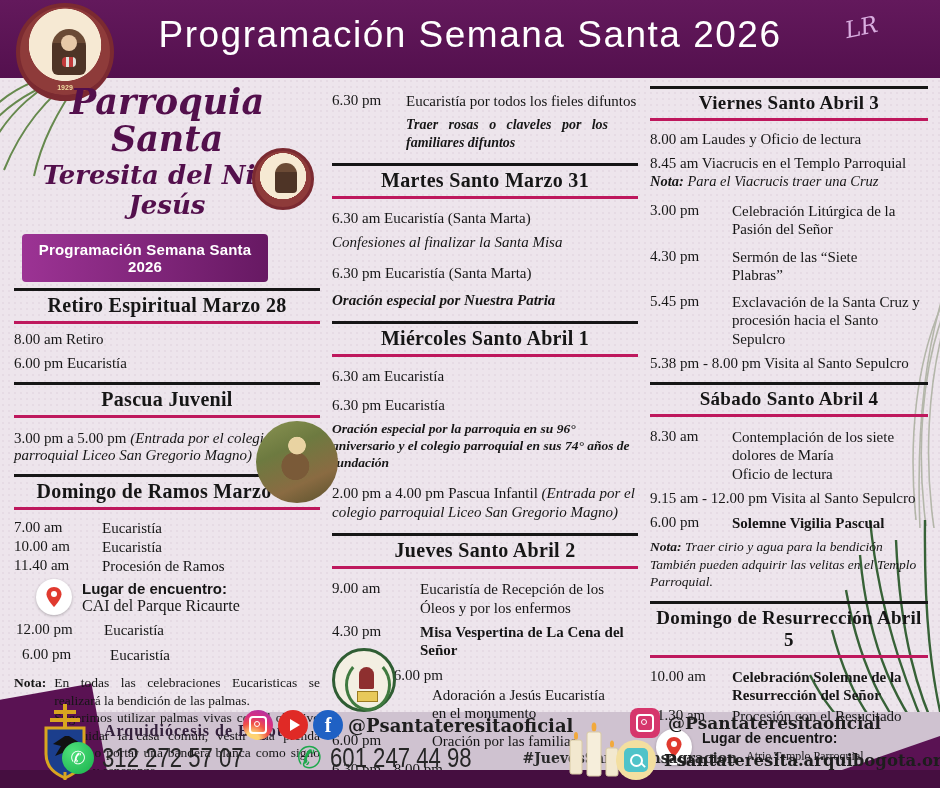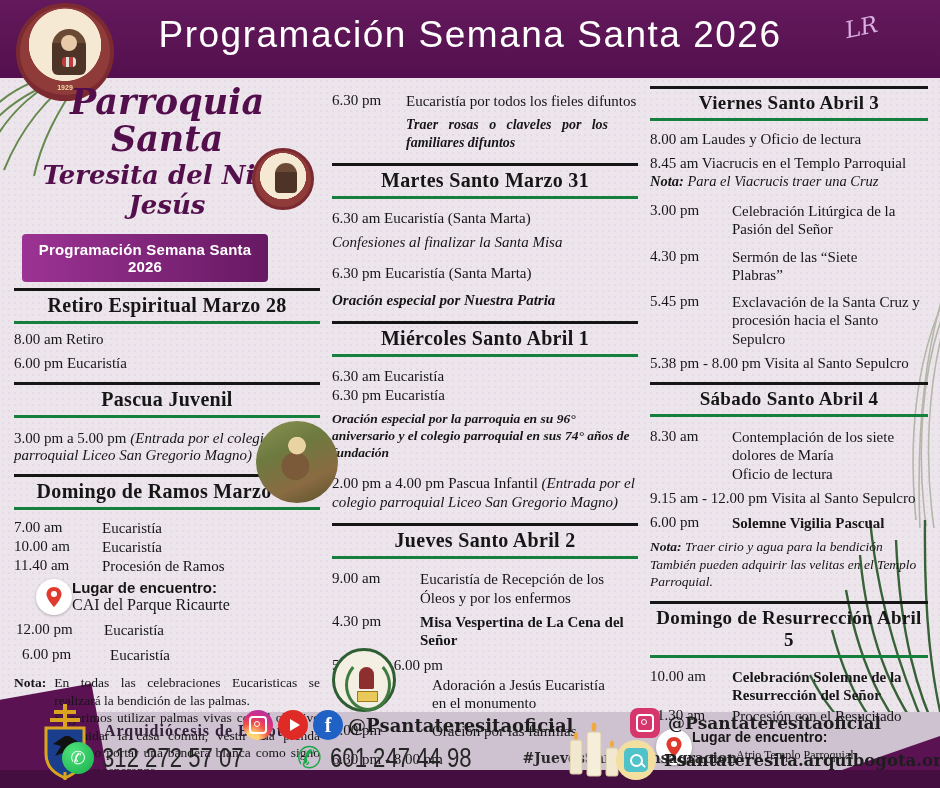--- a/index.html
+++ b/index.html
@@ -54,33 +54,33 @@
   .col2{left:332px;top:92px;width:306px;}
   .col3{left:650px;top:86px;width:278px;}
 
   .parish-name{font-family:"DejaVu Serif",serif;font-style:italic;color:#530f4c;text-align:center;}
   .pn1{font-size:35px;font-weight:700;line-height:1.05;}
   .pn2{font-size:26px;font-weight:700;margin-top:2px;}
   .badge{margin:14px 0 0 8px;width:238px;background:linear-gradient(90deg,#9c3394,#671963);
         border-radius:4px;color:#fff;text-align:center;padding:7px 4px;
         font:700 15px "Liberation Sans",sans-serif;letter-spacing:.2px;}
 
-  .sec{border-top:3px solid #161616;border-bottom:3px solid #15803d;text-align:center;
+  .sec{border-top:3px solid #161616;border-bottom:3px solid #be185d;text-align:center;
         padding:3px 2px 4px;font-weight:700;font-size:20px;letter-spacing:.3px;}
   .col3 .sec{font-size:19px;}
   .item{font-size:15px;margin:7px 0;}
   .row{display:flex;gap:10px;margin:6px 0;}
   .time{white-space:nowrap;flex:none;font-size:15px;}
   .t72{width:72px;} .t78{width:78px;} .t64{width:64px;}
   .desc{font-size:15px;line-height:1.22;}
   .b{font-weight:700;} .i{font-style:italic;} .bi{font-weight:700;font-style:italic;}
   .sans-b{font-family:"Liberation Sans",sans-serif;font-weight:700;}
   .note-sm{font-size:13.5px;line-height:1.3;}
   .indent{margin-left:100px;}
-  .meeting{display:flex;align-items:flex-start;margin:4px 0 6px 22px;}
+  .meeting{display:flex;gap:10px;align-items:center;margin:4px 0 6px 22px;}
   .pin-badge{flex:none;width:36px;height:36px;border-radius:50%;background:#fff;
         box-shadow:0 1px 3px rgba(0,0,0,.25);display:flex;align-items:center;justify-content:center;}
   .nota-wrap{display:flex;gap:8px;margin-top:10px;}
   .nota-body{text-align:justify;}
 
   
   .footer-band{left:0;top:712px;width:940px;height:60px;background:#cfc2d0;z-index:4;}
   .bottom-strip{left:0;top:770px;width:940px;height:18px;background:#450e40;z-index:5;}
   .diag-left{left:-28px;top:694px;width:130px;height:110px;background:#5a1253;transform:rotate(-10deg);z-index:4;}
   .diag-right{right:0;top:736px;width:150px;height:52px;background:#5a1253;
@@ -219,21 +219,21 @@
       </div>
     <div class="bi" style="margin:0 30px 12px 74px;font-size:14px;text-align:justify;line-height:1.25;">Traer rosas o claveles por los familiares difuntos</div>
 
     <div class="sec">Martes Santo Marzo 31</div>
     <div class="item" style="margin-top:11px;">6.30 am Eucaristía (Santa Marta)</div>
     <div class="item i" style="margin-bottom:2px;">Confesiones al finalizar la Santa Misa</div>
     <div class="item" style="margin-top:14px;">6.30 pm Eucaristía (Santa Marta)</div>
     <div class="item bi" style="margin:10px 0 12px;">Oración especial por Nuestra Patria</div>
 
     <div class="sec">Miércoles Santo Abril 1</div>
-    <div class="item" style="margin-top:11px;margin-bottom:2px;">6.30 am Eucaristía</div>
+    <div class="item" style="margin-top:11px;margin-bottom:12px;">6.30 am Eucaristía</div>
     <div class="item" style="margin-top:1px;">6.30 pm Eucaristía</div>
     <div class="bi" style="font-size:13.5px;line-height:1.25;margin-bottom:12px;">Oración especial por la parroquia en su 96° aniversario y el colegio parroquial en sus 74° años de fundación</div>
     <div class="item" style="margin-bottom:12px;line-height:1.25;"><span>2.00 pm a 4.00 pm Pascua Infantil </span><span class="i">(Entrada por el colegio parroquial Liceo San Gregorio Magno)</span></div>
 
     <div class="sec">Jueves Santo Abril 2</div>
     <div class="row" style="margin-top:11px;">
       <span class="time t78">9.00 am</span>
       <span class="desc" style="max-width:210px;">Eucaristía de Recepción de los Óleos y por los enfermos</span>
       </div>
     <div class="row">

